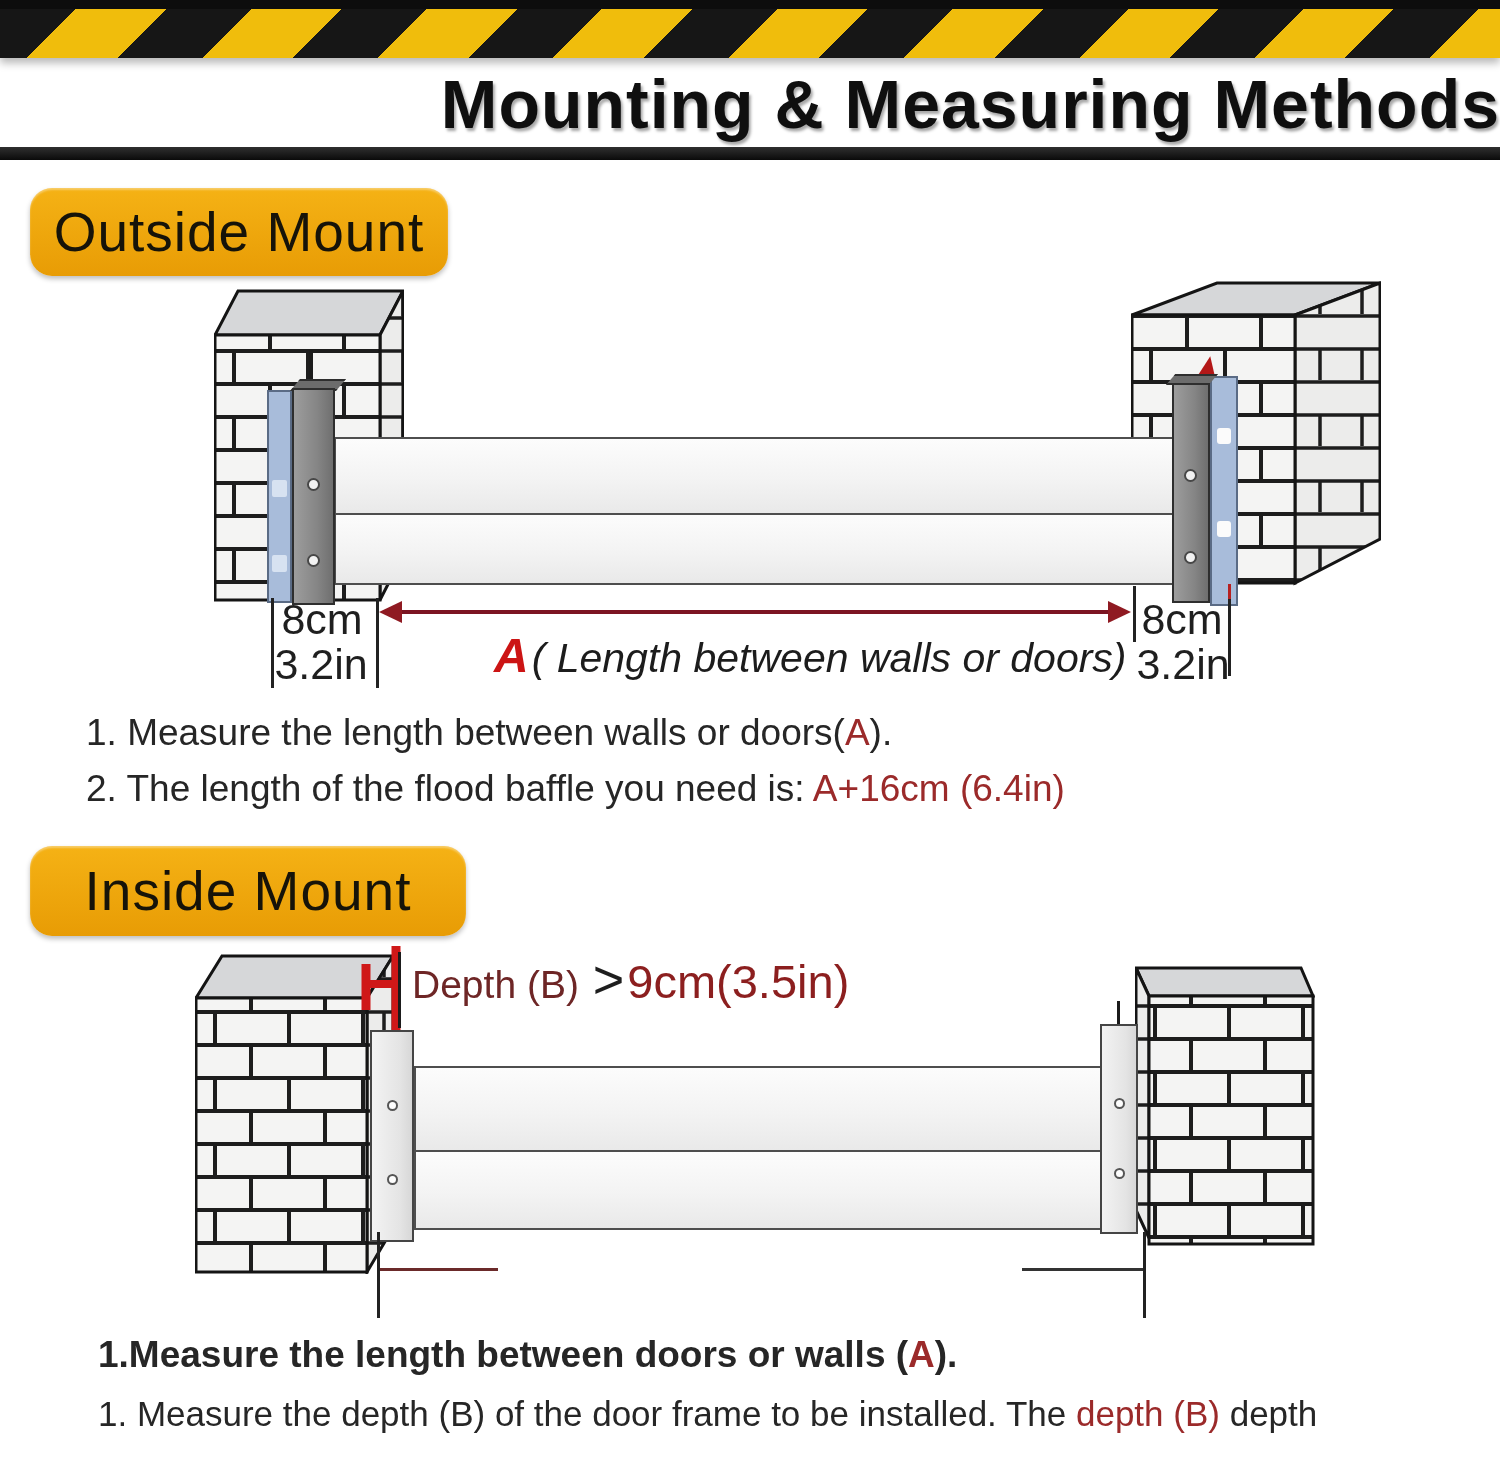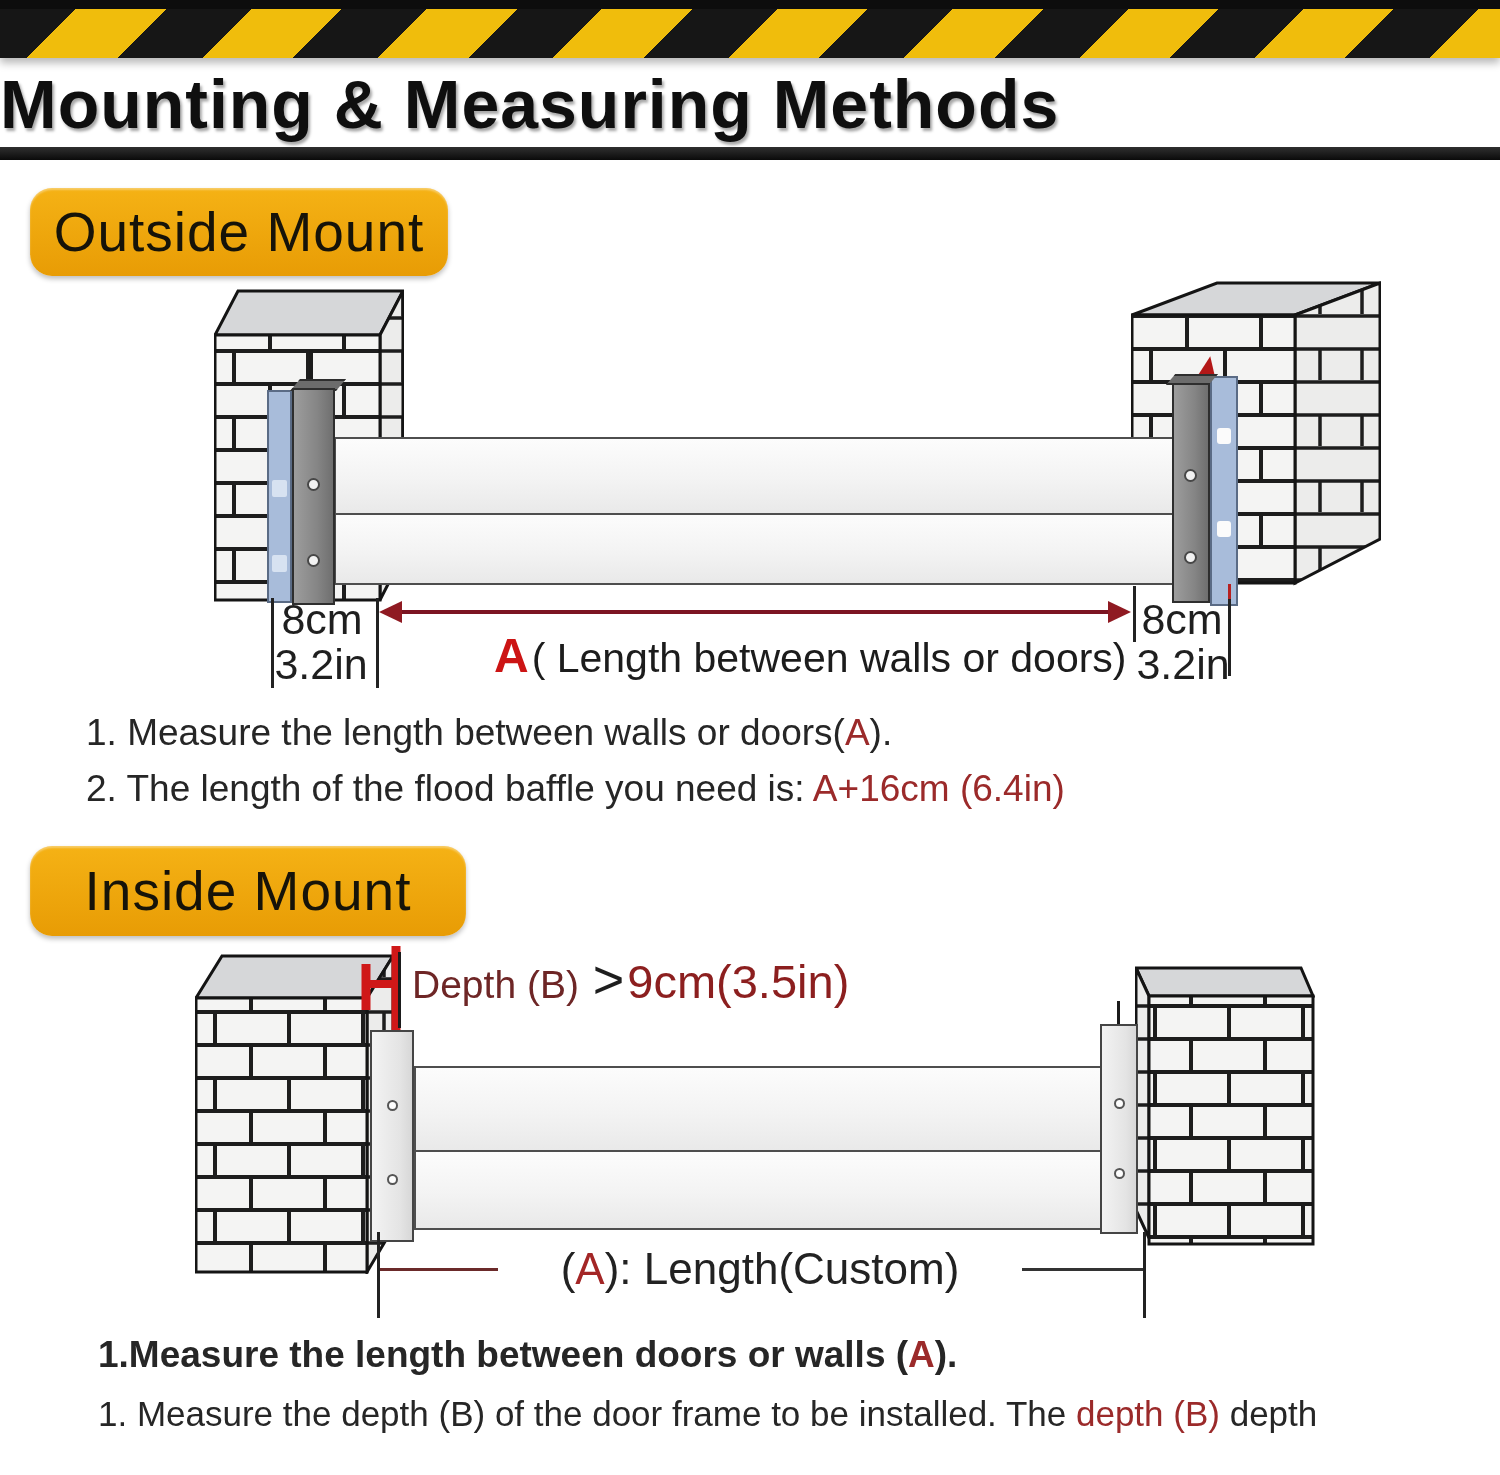--- a/index.html
+++ b/index.html
@@ -11,21 +11,21 @@
   .abs{position:absolute;}
 
   
   .hazard-band{
     left:0;top:0;width:1500px;height:58px;
     background:repeating-linear-gradient(135deg,#161616 0 60px,#f0bd0c 60px 124px);
     box-shadow:0 5px 8px rgba(0,0,0,.28);
   }
   .hazard-topline{left:0;top:0;width:1500px;height:9px;background:#0d0d0d;}
   .page-title{
-    left:0;top:58px;width:1500px;height:88px;line-height:92px;text-align:left;
+    left:0;top:58px;width:1500px;height:88px;line-height:92px;text-align:right;
     font-size:68px;font-weight:bold;letter-spacing:1px;color:#0f0f0f;
     text-shadow:2px 3px 3px rgba(0,0,0,.35);
   }
   .title-underbar{left:0;top:147px;width:1500px;height:13px;
     background:linear-gradient(180deg,#303030,#0a0a0a);}
 
   
   .badge{
     border-radius:22px;background:linear-gradient(180deg,#f5b215,#e89c05);
     box-shadow:0 3px 5px rgba(0,0,0,.25), inset 0 2px 2px rgba(255,255,255,.35);
@@ -62,21 +62,21 @@
   .tick{background:#222;}
   .tick-redtip{background:#b62020;}
   .dim-line-red{background:#7c1522;}
   .ah{width:0;height:0;}
   .ah-left{border-top:11px solid transparent;border-bottom:11px solid transparent;border-right:23px solid #8f1a22;}
   .ah-right{border-top:11px solid transparent;border-bottom:11px solid transparent;border-left:23px solid #8f1a22;}
   .red-arrow-up{width:0;height:0;border-left:11px solid transparent;border-right:11px solid transparent;
     border-bottom:26px solid #b31717;transform:rotate(10deg);}
 
   .dim-text{font-size:43px;color:#1f1f1f;text-align:center;white-space:nowrap;}
-  .span-label{white-space:nowrap;}
+  .span-label{white-space:nowrap;font-style:italic;}
   .span-label .a-red{font-size:48px;font-weight:bold;color:#cc1414;margin-right:3px;}
   .span-label .a-rest{font-size:41px;color:#1c1c1c;}
 
   .instr{white-space:nowrap;color:#262626;}
   .instr .red{color:#9b2a2a;}
   .instr-out{font-size:37px;}
   .instr-in1{font-size:37px;font-weight:bold;}
   .instr-in2{font-size:35px;}
 
   .depth-label{white-space:nowrap;}
@@ -217,23 +217,20 @@
   <div class="abs pin" style="left:1117px;top:1001px;width:3px;height:26px"></div>
   <div class="abs bracket-light" style="left:1100px;top:1024px;width:38px;height:210px">
     <span class="hole-light" style="left:12px;top:72px"></span>
     <span class="hole-light" style="left:12px;top:142px"></span>
   </div>
 
   <div class="abs tick" style="left:377px;top:1232px;width:3px;height:86px"></div>
   <div class="abs tick" style="left:1143px;top:1232px;width:3px;height:86px"></div>
   <div class="abs dim-hline-l" style="left:380px;top:1268px;width:118px;height:3px"></div>
   <div class="abs dim-hline-r" style="left:1022px;top:1268px;width:121px;height:3px"></div>
-  <div class="abs len-label" style="left:505px;top:1244px;width:510px">
-    <span>(</span><span class="red">A</span><span>): Length(Custom)</span>
-  </div>
 
   <div class="abs instr instr-in1" style="left:98px;top:1334px">
     <span>1.Measure the length between doors or walls (</span><span class="red">A</span><span>).</span>
   </div>
   <div class="abs instr instr-in2" style="left:98px;top:1394px">
     <span>1. Measure the depth (B) of the door frame to be installed. The </span><span class="red">depth (B)</span><span> depth</span>
   </div>
 
 </div>
 

